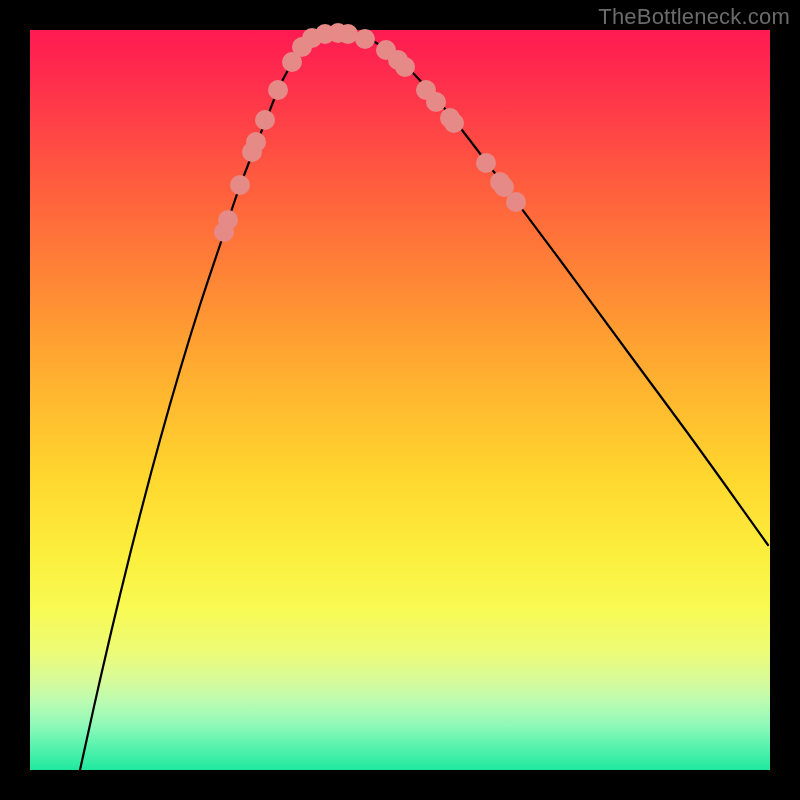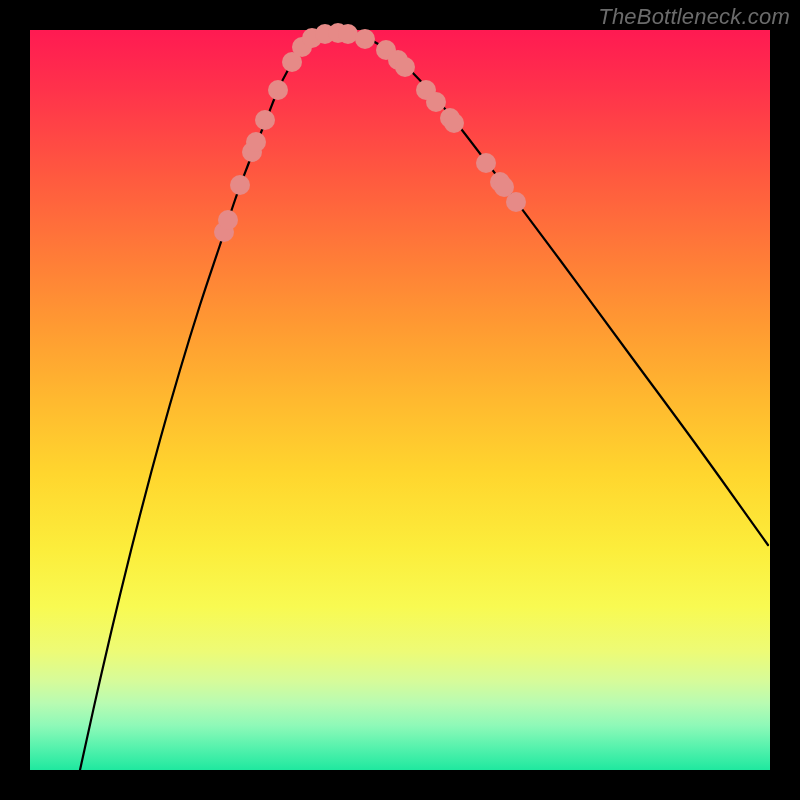--- a/index.html
+++ b/index.html
@@ -11,21 +11,20 @@
     overflow: hidden;
     font-family: Arial, Helvetica, sans-serif;
   }
   .frame {
     position: absolute;
     left: 0;
     top: 0;
     width: 800px;
     height: 692px;
     background: #000;
-    font-style: italic;
   }
   .plot {
     position: absolute;
     left: 30px;
     top: 30px;
     width: 740px;
     height: 740px;
     background: linear-gradient(
       to bottom,
       #ff1a52 0%,

